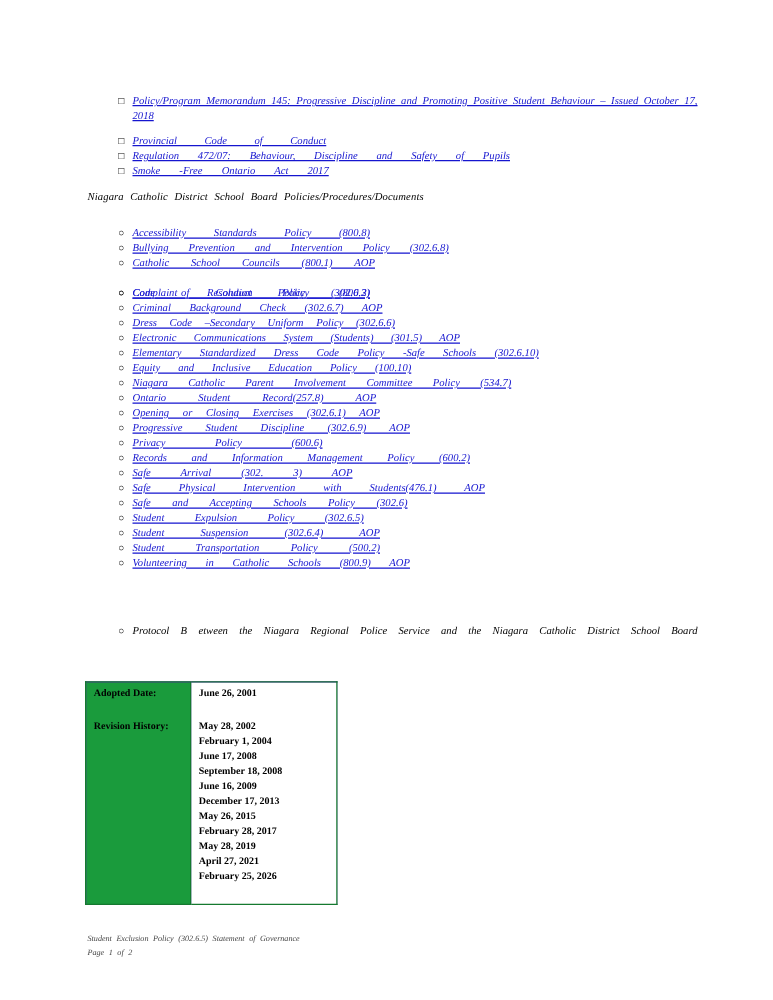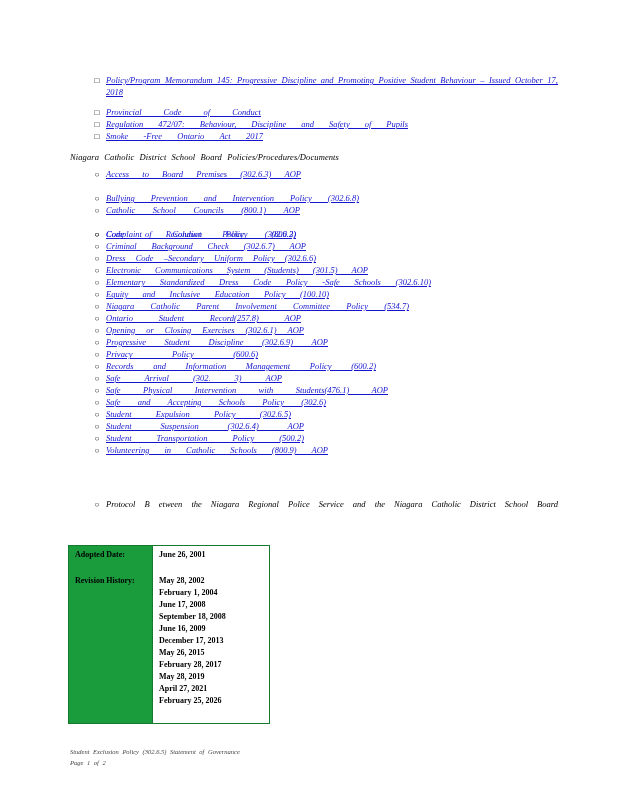--- a/index.html
+++ b/index.html
@@ -142,23 +142,23 @@
     <span class="link spread">Regulation 472/07: Behaviour, Discipline and Safety of Pupils</span>
   </div>
 
   <div class="entry" style="left:92px; top:130px; width:157px;">
     <span class="bullet-sq"></span>
     <span class="link spread">Smoke -Free Ontario Act 2017</span>
   </div>
 
   <div class="heading-line">Niagara Catholic District School Board Policies/Procedures/Documents</div>
 
-  <div class="entry" style="left:92px; top:168px; width:195px;">
-    <span class="bullet-circ"></span>
-    <span class="link spread">Access to Board Premises (302.6.3) AOP</span>
+  <div class="entry" style="left:92px; top:180px; width:190px;">
+    <span class="bullet-circ"></span>
+    <span class="link spread">Accessibility Standards Policy (800.8)</span>
   </div>
   <div class="entry" style="left:92px; top:192px; width:253px;">
     <span class="bullet-circ"></span>
     <span class="link spread">Bullying Prevention and Intervention Policy (302.6.8)</span>
   </div>
   <div class="entry" style="left:92px; top:204px; width:194px;">
     <span class="bullet-circ"></span>
     <span class="link spread">Catholic School Councils (800.1) AOP</span>
   </div>
   <div class="entry" style="left:92px; top:228px; width:190px;">

